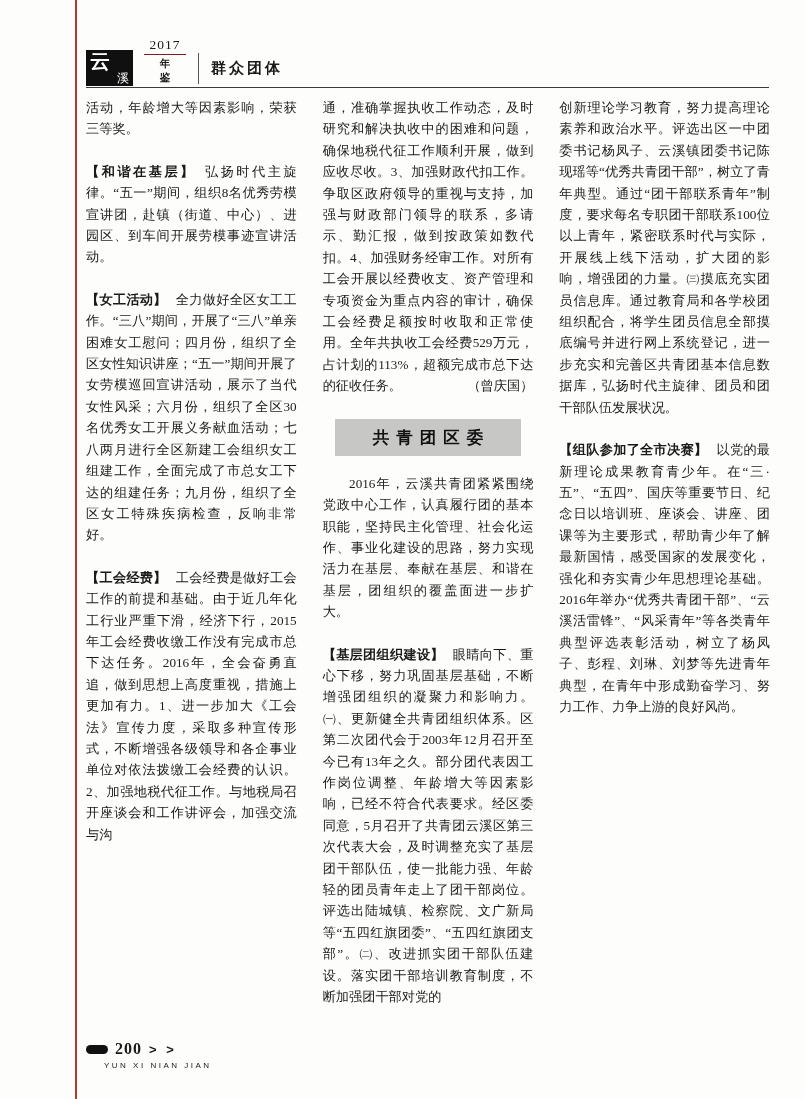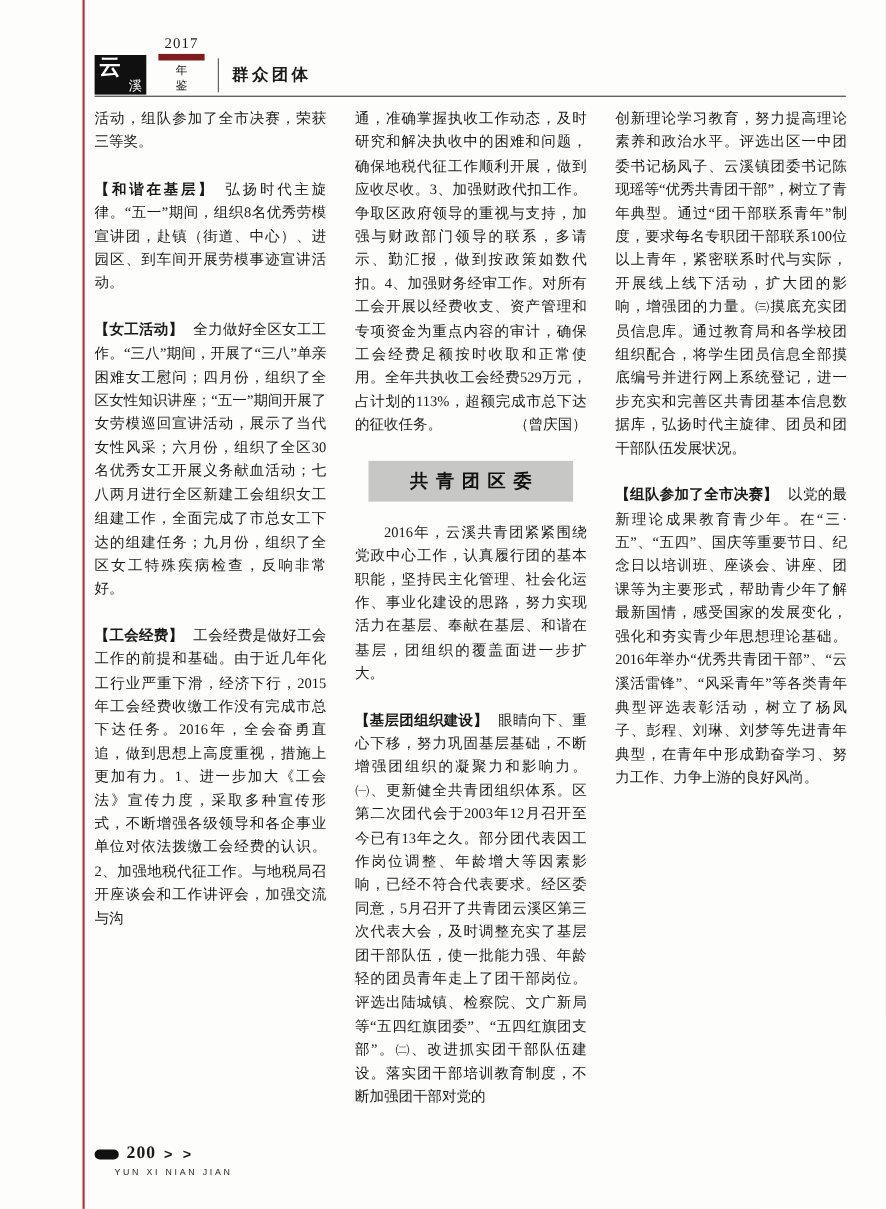--- a/index.html
+++ b/index.html
@@ -26,23 +26,23 @@
     position:relative;width:47px;height:36px;background:#101010;color:#fff;
     font-family:"Liberation Sans","DejaVu Sans",sans-serif;
     flex:0 0 auto;
   }
   .logo-box .lg1{position:absolute;top:0px;left:4px;font-size:20px;font-weight:bold;line-height:22px;}
   .logo-box .lg2{position:absolute;bottom:1px;right:4px;font-size:12px;line-height:13px;}
   .year-block{
     margin-left:11px;width:42px;text-align:center;align-self:flex-end;
     padding-bottom:2px;
   }
-  .year-block .yr{font-size:13.5px;letter-spacing:1px;border-bottom:6px solid #7f1d1d;padding-bottom:1px;}
+  .year-block .yr{font-size:13.5px;letter-spacing:1px;border-bottom:1px solid #7f1d1d;padding-bottom:1px;}
   .year-block .yb{font-size:10.5px;letter-spacing:5px;padding-left:5px;margin-top:2px;
-    font-family:"Liberation Sans","DejaVu Sans",sans-serif;}
+    font-family:"Liberation Sans","DejaVu Sans",sans-serif;font-weight:bold;}
   .vdiv{width:1px;background:#555;margin:3px 12px 3px 12px;}
   .mast-section{
     align-self:center;font-size:15px;font-weight:bold;letter-spacing:3px;
     font-family:"Liberation Sans","DejaVu Sans",sans-serif;
   }
   
   .columns{
     position:absolute;top:97px;left:86px;width:684px;height:938px;
     display:flex;gap:26px;overflow:hidden;
   }
@@ -100,21 +100,21 @@
     <div class="year-block">
       <div class="yr">2017</div>
       <div class="yb">年 鉴</div>
     </div>
     <div class="vdiv"></div>
     <div class="mast-section">群众团体</div>
   </header>
 
   <main class="columns">
     <div class="col">
-        <p class="para continued">活动，组队参加了全市决赛，荣获三等奖。</p>
+        <p class="para continued">活动，年龄增大等因素影响，荣获三等奖。</p>
         <p class="para entry"><b class="label">【和谐在基层】</b>弘扬时代主旋律。“五一”期间，组织8名优秀劳模宣讲团，赴镇（街道、中心）、进园区、到车间开展劳模事迹宣讲活动。</p>
         <p class="para entry"><b class="label">【女工活动】</b>全力做好全区女工工作。“三八”期间，开展了“三八”单亲困难女工慰问；四月份，组织了全区女性知识讲座；“五一”期间开展了女劳模巡回宣讲活动，展示了当代女性风采；六月份，组织了全区30名优秀女工开展义务献血活动；七八两月进行全区新建工会组织女工组建工作，全面完成了市总女工下达的组建任务；九月份，组织了全区女工特殊疾病检查，反响非常好。</p>
         <p class="para entry"><b class="label">【工会经费】</b>工会经费是做好工会工作的前提和基础。由于近几年化工行业严重下滑，经济下行，2015年工会经费收缴工作没有完成市总下达任务。2016年，全会奋勇直追，做到思想上高度重视，措施上更加有力。1、进一步加大《工会法》宣传力度，采取多种宣传形式，不断增强各级领导和各企事业单位对依法拨缴工会经费的认识。2、加强地税代征工作。与地税局召开座谈会和工作讲评会，加强交流与沟</p>
       </div>
     <div class="col">
         <p class="para continued">通，准确掌握执收工作动态，及时研究和解决执收中的困难和问题，确保地税代征工作顺利开展，做到应收尽收。3、加强财政代扣工作。争取区政府领导的重视与支持，加强与财政部门领导的联系，多请示、勤汇报，做到按政策如数代扣。4、加强财务经审工作。对所有工会开展以经费收支、资产管理和专项资金为重点内容的审计，确保工会经费足额按时收取和正常使用。全年共执收工会经费529万元，占计划的113%，超额完成市总下达的征收任务。<span class="attrib">（曾庆国）</span></p>
         <div class="sec-header"><span>共青团区委</span></div>
         <p class="para body">2016年，云溪共青团紧紧围绕党政中心工作，认真履行团的基本职能，坚持民主化管理、社会化运作、事业化建设的思路，努力实现活力在基层、奉献在基层、和谐在基层，团组织的覆盖面进一步扩大。</p>
         <p class="para entry"><b class="label">【基层团组织建设】</b>眼睛向下、重心下移，努力巩固基层基础，不断增强团组织的凝聚力和影响力。㈠、更新健全共青团组织体系。区第二次团代会于2003年12月召开至今已有13年之久。部分团代表因工作岗位调整、年龄增大等因素影响，已经不符合代表要求。经区委同意，5月召开了共青团云溪区第三次代表大会，及时调整充实了基层团干部队伍，使一批能力强、年龄轻的团员青年走上了团干部岗位。评选出陆城镇、检察院、文广新局等“五四红旗团委”、“五四红旗团支部”。㈡、改进抓实团干部队伍建设。落实团干部培训教育制度，不断加强团干部对党的</p>
       </div>

